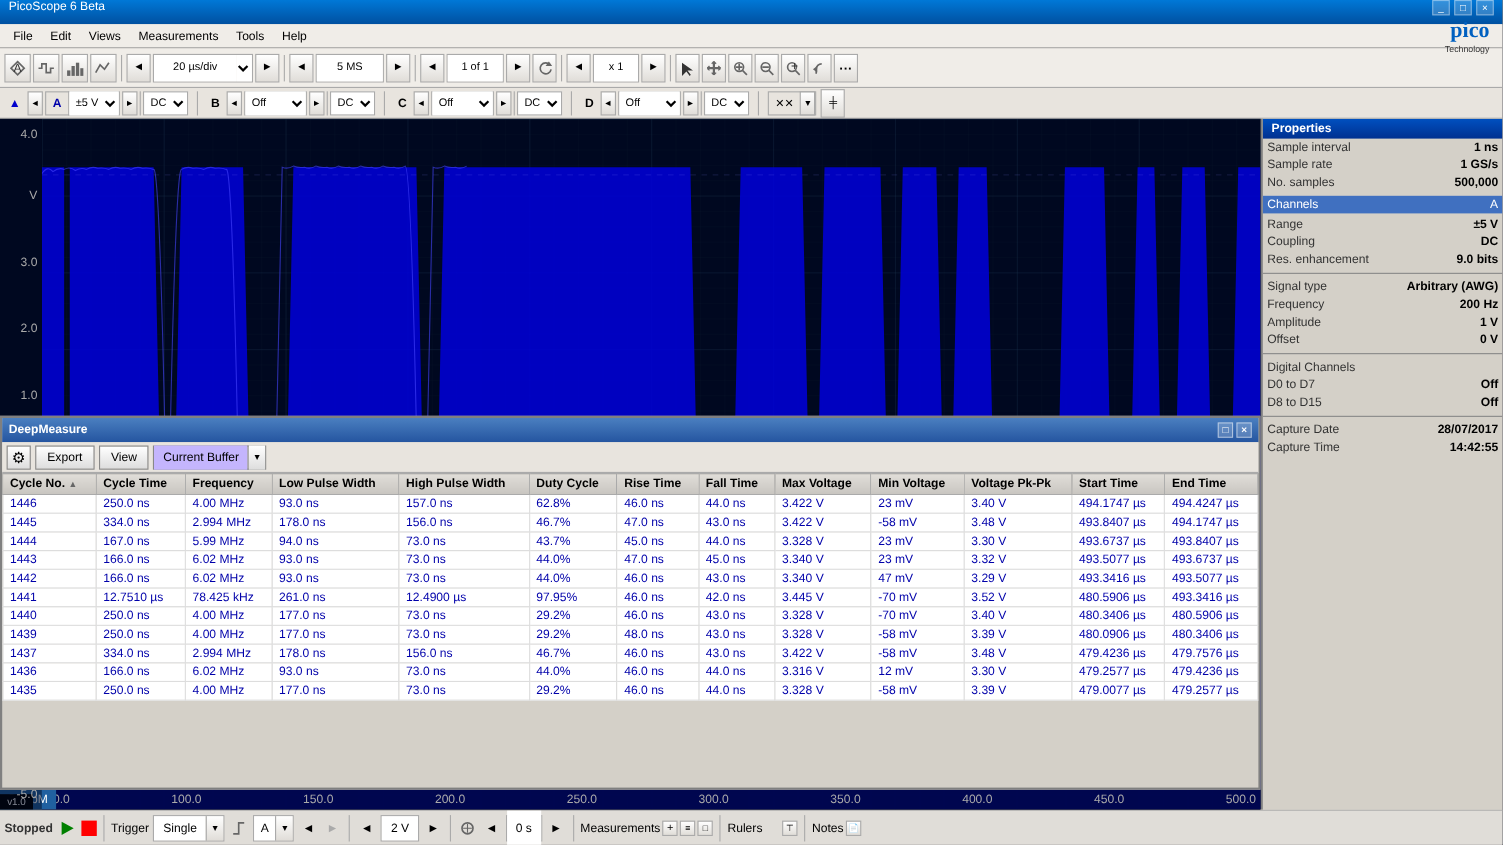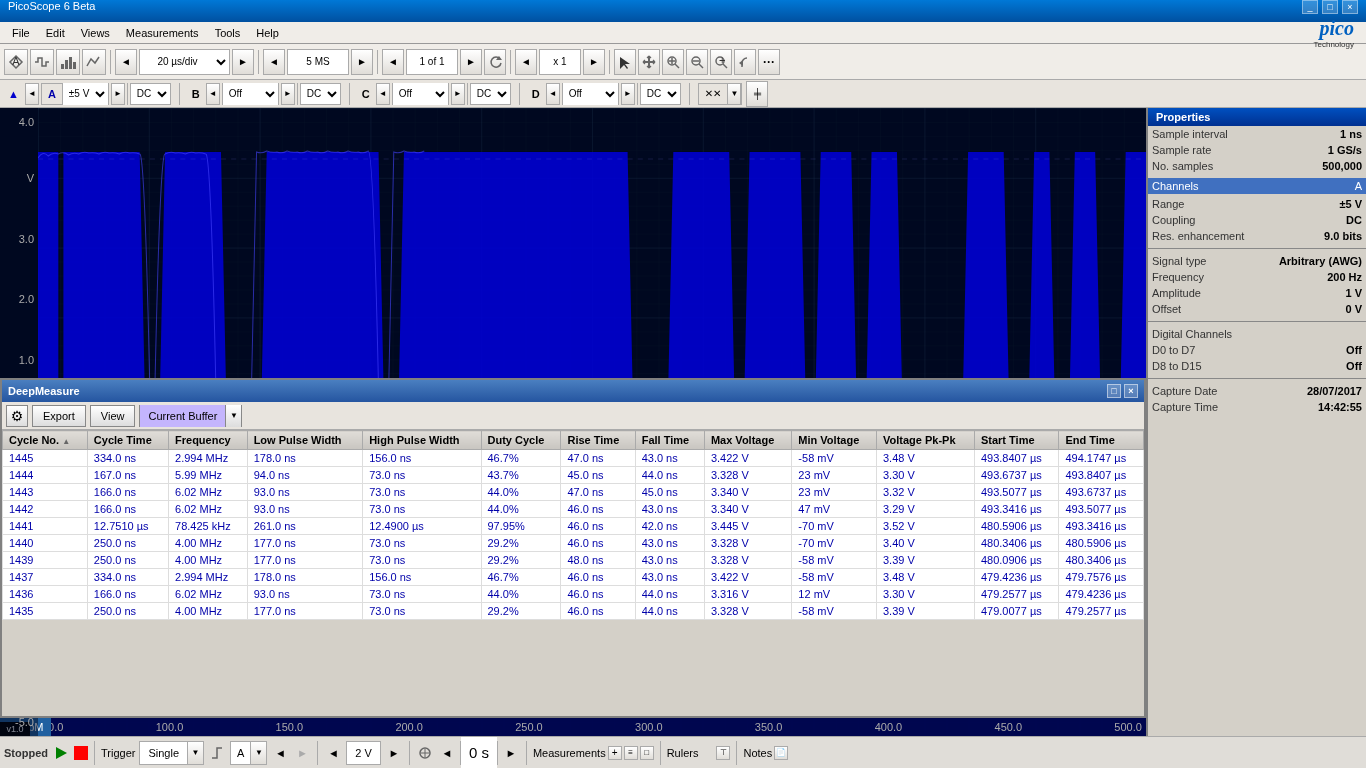--- a/index.html
+++ b/index.html
@@ -128,21 +128,21 @@
 
 <div class="menu-bar">
   <span class="menu-item">File</span>
   <span class="menu-item">Edit</span>
   <span class="menu-item">Views</span>
   <span class="menu-item">Measurements</span>
   <span class="menu-item">Tools</span>
   <span class="menu-item">Help</span>
 
   <div style="margin-left:auto; display:flex; flex-direction:column; align-items:flex-end; padding-right:8px;">
-    <div style="font-size:20px; font-weight:bold; color:#0060c0; font-style:italic; font-family:Georgia,serif;">pico</div>
+    <div style="font-size:20px; font-weight:bold; color:#0060c0; font-family:Georgia,serif;">pico</div>
     <div style="font-size:8px; color:#333;">Technology</div>
   </div>
 </div>
 
 <div class="toolbar">
 
   <div class="tb-btn" title="Auto Setup">
     <svg width="16" height="16">
         <path d="M8 2 L14 8 L8 14 L2 8 Z" fill="none" stroke="#666" stroke-width="1.5"></path>
         <text x="8" y="11" text-anchor="middle" font-size="8" fill="#333">A</text>
@@ -443,20 +443,35 @@
               <th>Rise Time</th>
               <th>Fall Time</th>
               <th>Max Voltage</th>
               <th>Min Voltage</th>
               <th>Voltage Pk-Pk</th>
               <th>Start Time</th>
               <th>End Time</th>
             </tr>
           </thead>
           <tbody id="dm-tbody">
+          <tr>
+                <td>1446</td>
+                <td>250.0 ns</td>
+                <td>4.00 MHz</td>
+                <td>93.0 ns</td>
+                <td>157.0 ns</td>
+                <td>62.8%</td>
+                <td>46.0 ns</td>
+                <td>44.0 ns</td>
+                <td>3.422 V</td>
+                <td>23 mV</td>
+                <td>3.40 V</td>
+                <td>494.1747 µs</td>
+                <td>494.4247 µs</td>
+              </tr>
               <tr>
                 <td>1445</td>
                 <td>334.0 ns</td>
                 <td>2.994 MHz</td>
                 <td>178.0 ns</td>
                 <td>156.0 ns</td>
                 <td>46.7%</td>
                 <td>47.0 ns</td>
                 <td>43.0 ns</td>
                 <td>3.422 V</td>
@@ -738,21 +753,21 @@
   <div style="width:18px;height:18px;cursor:pointer;display:flex;align-items:center;justify-content:center;">
     <svg width="12" height="12">
         <circle cx="6" cy="6" r="5" fill="none" stroke="#666" stroke-width="1.5"></circle>
         <line x1="6" y1="2" x2="6" y2="10" stroke="#666" stroke-width="1"></line>
         <line x1="2" y1="6" x2="10" y2="6" stroke="#666" stroke-width="1"></line>
       </svg>
   </div>
 
   <div style="width:18px;height:18px;cursor:pointer;display:flex;align-items:center;justify-content:center;">◄</div>
   <div style="display:flex;align-items:center;height:24px;border:1px solid #aaa;">
-    <div style="padding:16px 8px;font-size:15px;background:white;height:22px;display:flex;align-items:center;">0 s</div>
+    <div style="padding:16px 8px;font-size:11px;background:white;height:22px;display:flex;align-items:center;">0 s</div>
   </div>
   <div style="width:18px;height:18px;cursor:pointer;display:flex;align-items:center;justify-content:center;">►</div>
 
   <div class="status-sep"></div>
 
   <div style="display:flex;align-items:center;gap:2px;cursor:pointer;">
     <span style="font-size:11px;">Measurements</span>
     <div style="width:14px;height:14px;border:1px solid #aaa;background:linear-gradient(to bottom,#fff,#e0ddd8);display:flex;align-items:center;justify-content:center;font-size:10px;">+</div>
     <div style="width:14px;height:14px;border:1px solid #aaa;background:linear-gradient(to bottom,#fff,#e0ddd8);display:flex;align-items:center;justify-content:center;font-size:8px;">≡</div>
     <div style="width:14px;height:14px;border:1px solid #aaa;background:linear-gradient(to bottom,#fff,#e0ddd8);display:flex;align-items:center;justify-content:center;font-size:8px;">□</div>

